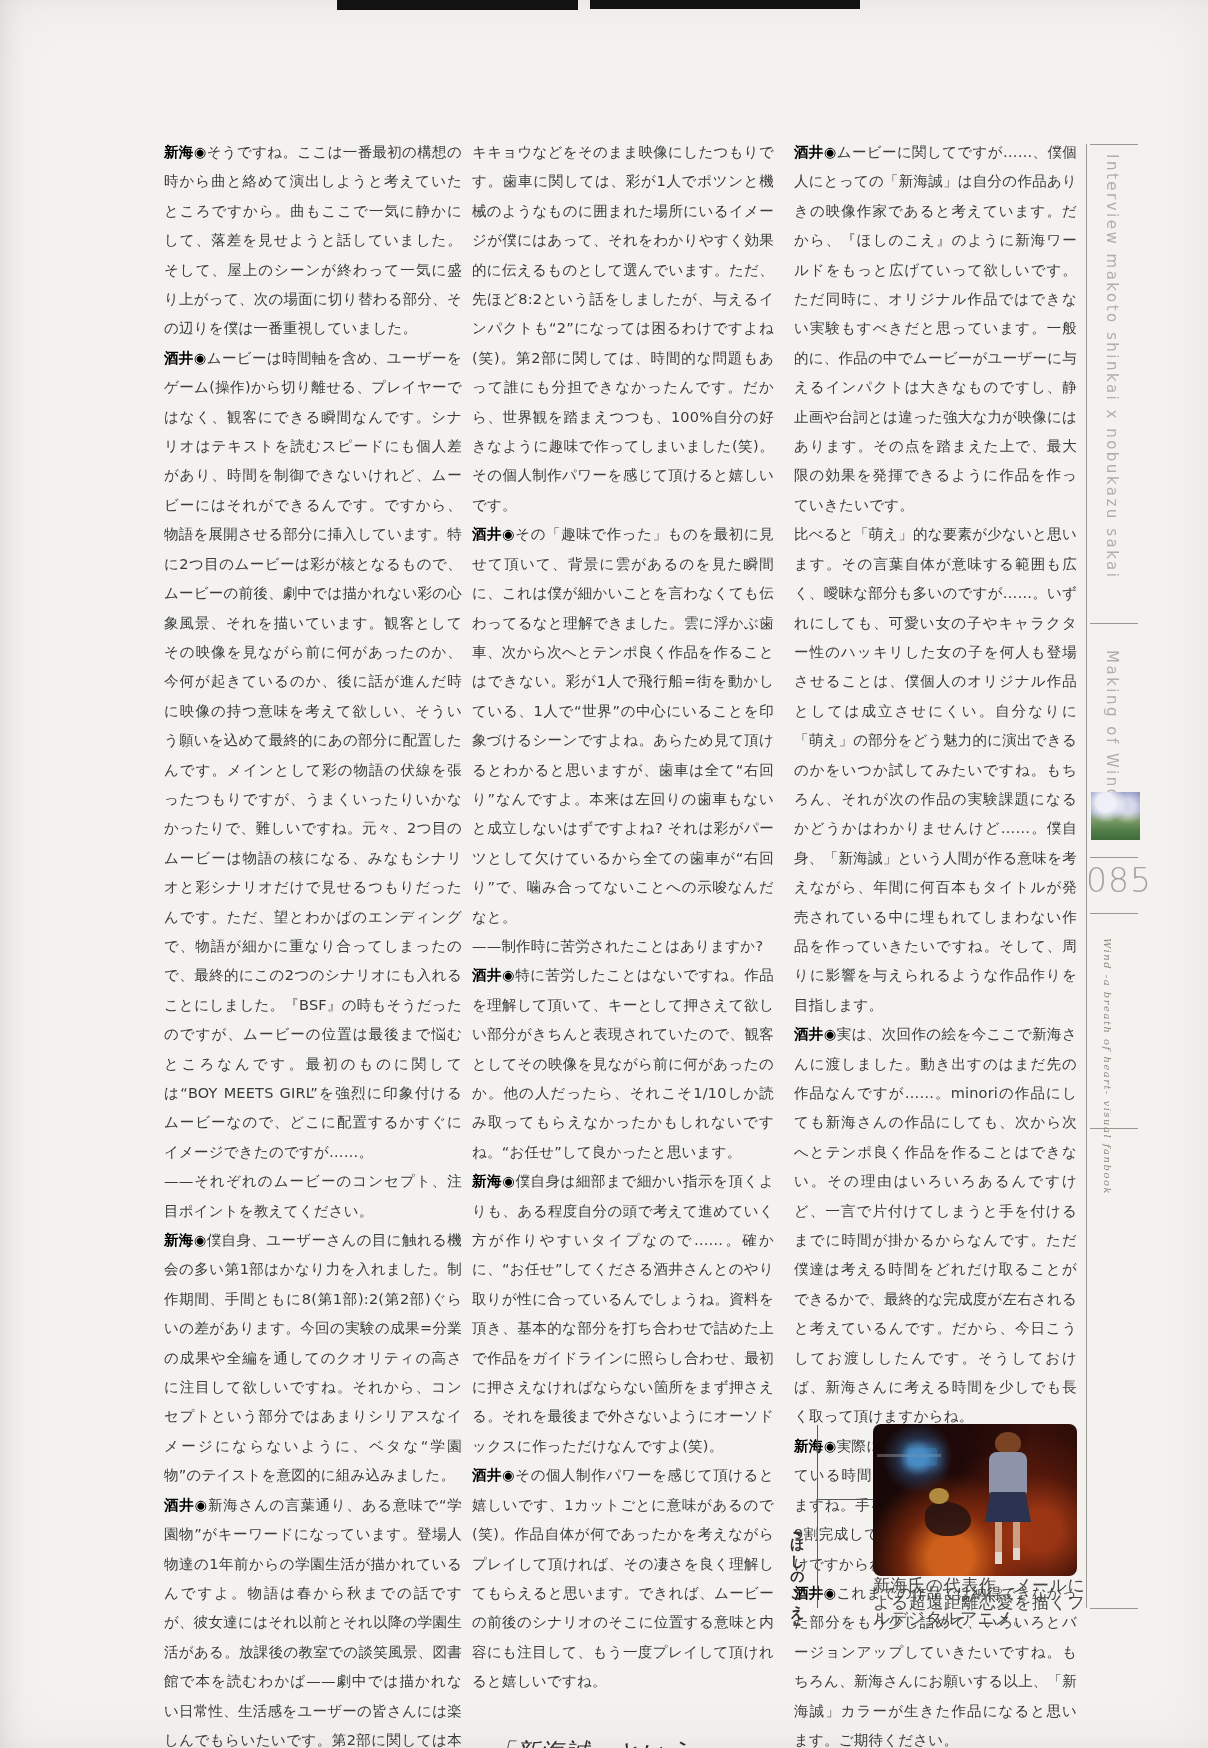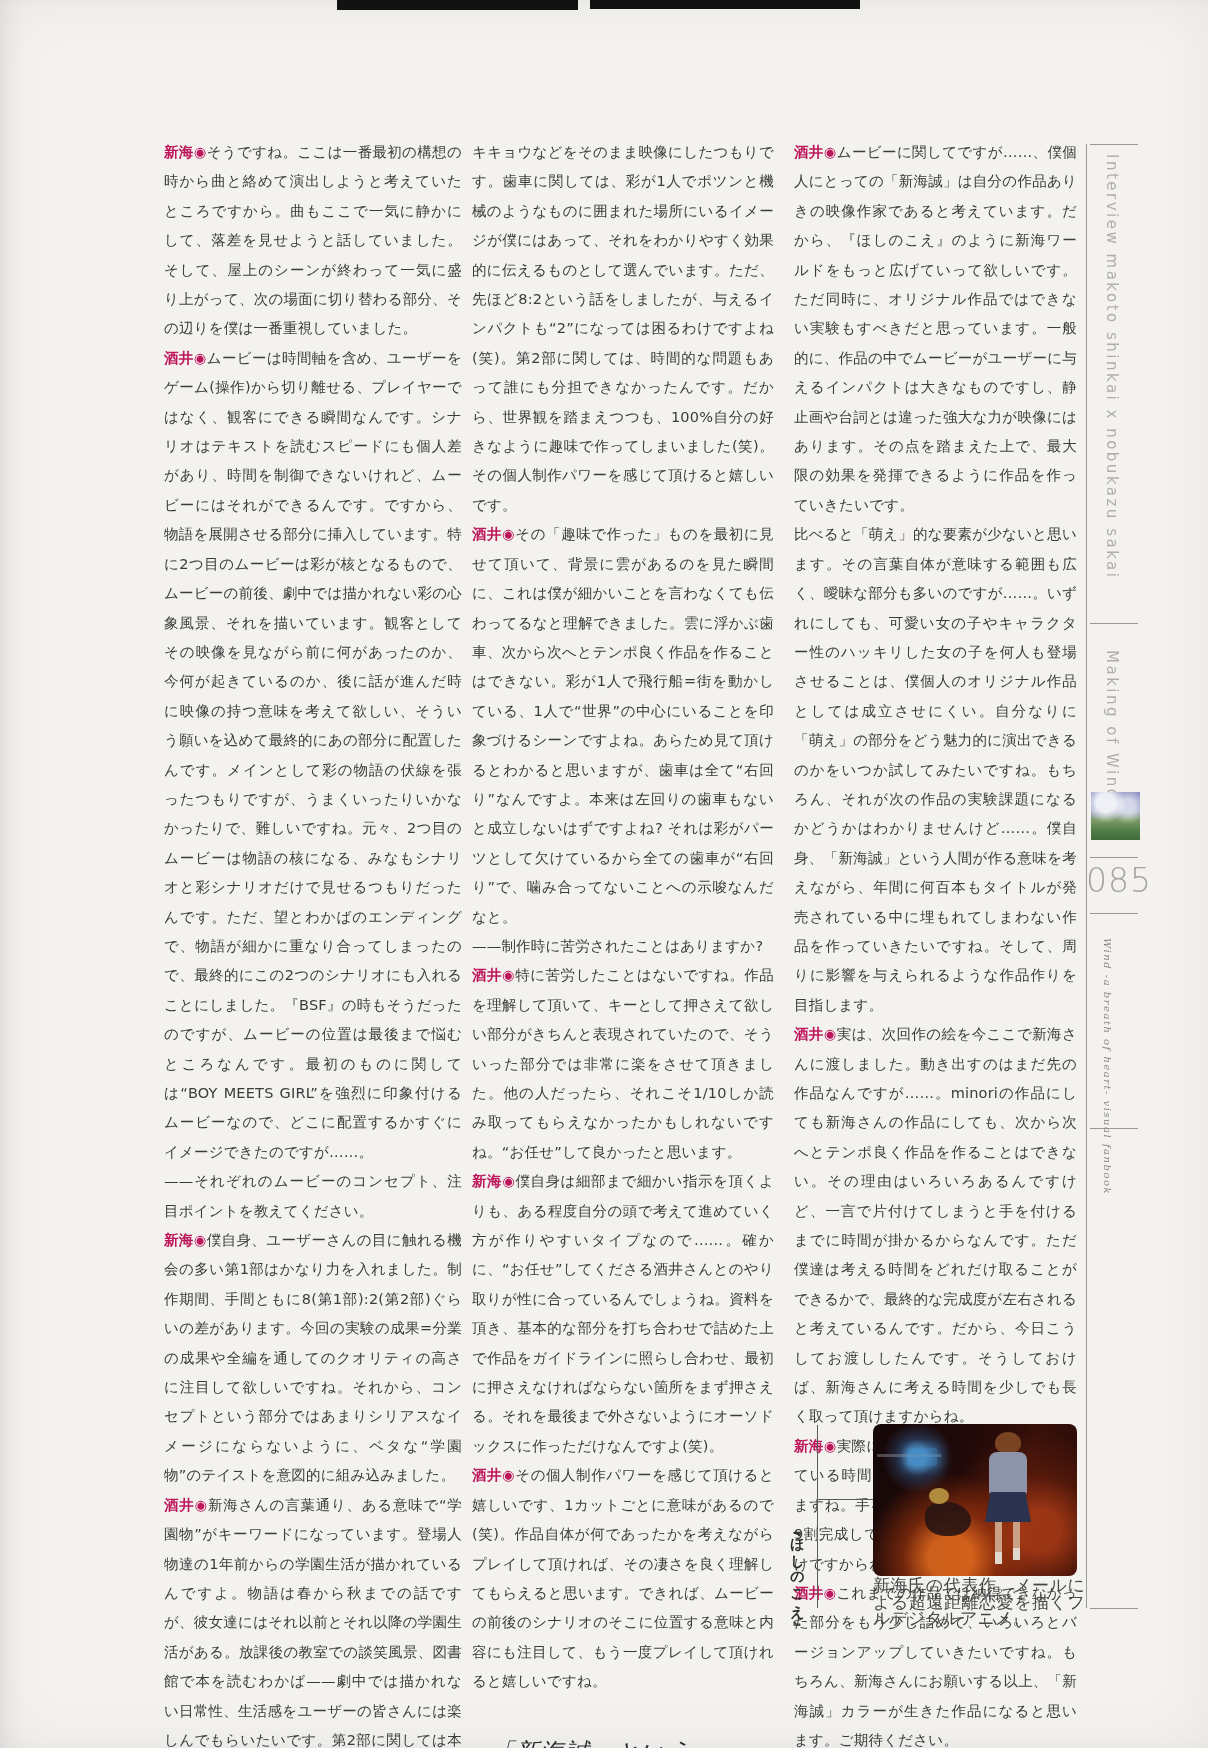--- a/index.html
+++ b/index.html
@@ -13,21 +13,21 @@
   .strip-a{left:337px;width:241px;height:10px;}
   .strip-b{left:590px;width:270px;height:9px;}
 
   
   .col{position:absolute;top:138px;font-size:14.5px;line-height:29.4px;color:#3b3b3b;
        text-align:justify;text-justify:inter-ideograph;letter-spacing:0.2px;}
   .col-1{left:164px;width:298px;}
   .col-2{left:472px;width:302px;}
   .col-3{left:794px;width:283px;}
   .para{margin:0;}
-  .para b{font-weight:bold;color:#be185d;margin-top:8px;}
+  .para b{font-weight:bold;color:#000000;margin-top:8px;}
 
   
   .pull-quote{position:relative;margin:36px 0 16px 18px;font-family:"DejaVu Serif",serif;
       font-style:italic;font-size:24px;line-height:38px;color:#2d2d2d;letter-spacing:1px;
       text-align:left;}
   .pull-quote .pq-line{display:block;}
 
   
   .side-rule{position:absolute;left:1086px;top:144px;width:1px;height:1464px;background:#9a9892;}
   .tick{position:absolute;left:1090px;width:48px;height:1px;background:#9a9892;}
@@ -98,21 +98,21 @@
 
   <div class="col col-2">
     <div>
 
         <p class="para"><b></b><span>キキョウなどをそのまま映像にしたつもりです。歯車に関しては、彩が1人でポツンと機械のようなものに囲まれた場所にいるイメージが僕にはあって、それをわかりやすく効果的に伝えるものとして選んでいます。ただ、先ほど8:2という話をしましたが、与えるインパクトも“2”になっては困るわけですよね(笑)。第2部に関しては、時間的な問題もあって誰にも分担できなかったんです。だから、世界観を踏まえつつも、100%自分の好きなように趣味で作ってしまいました(笑)。その個人制作パワーを感じて頂けると嬉しいです。</span></p>
 
         <p class="para"><b>酒井◉</b><span>その「趣味で作った」ものを最初に見せて頂いて、背景に雲があるのを見た瞬間に、これは僕が細かいことを言わなくても伝わってるなと理解できました。雲に浮かぶ歯車、次から次へとテンポ良く作品を作ることはできない。彩が1人で飛行船=街を動かしている、1人で“世界”の中心にいることを印象づけるシーンですよね。あらため見て頂けるとわかると思いますが、歯車は全て“右回り”なんですよ。本来は左回りの歯車もないと成立しないはずですよね?  それは彩がパーツとして欠けているから全ての歯車が“右回り”で、噛み合ってないことへの示唆なんだなと。</span></p>
 
         <p class="para"><b></b><span>——制作時に苦労されたことはありますか?</span></p>
 
-        <p class="para"><b>酒井◉</b><span>特に苦労したことはないですね。作品を理解して頂いて、キーとして押さえて欲しい部分がきちんと表現されていたので、そういった部分では非常に楽をさせて頂きました。他の人だったら、それこそ1/10しか読み取ってもらえなかったかもしれないですね。“お任せ”して良かったと思います。</span></p>
+        <p class="para"><b>酒井◉</b><span>特に苦労したことはないですね。作品を理解して頂いて、キーとして押さえて欲しい部分がきちんと表現されていたので、観客としてその映像を見ながら前に何があったのか。他の人だったら、それこそ1/10しか読み取ってもらえなかったかもしれないですね。“お任せ”して良かったと思います。</span></p>
 
         <p class="para"><b>新海◉</b><span>僕自身は細部まで細かい指示を頂くよりも、ある程度自分の頭で考えて進めていく方が作りやすいタイプなので……。確かに、“お任せ”してくださる酒井さんとのやり取りが性に合っているんでしょうね。資料を頂き、基本的な部分を打ち合わせで詰めた上で作品をガイドラインに照らし合わせ、最初に押さえなければならない箇所をまず押さえる。それを最後まで外さないようにオーソドックスに作っただけなんですよ(笑)。</span></p>
 
         <p class="para"><b>酒井◉</b><span>その個人制作パワーを感じて頂けると嬉しいです、1カットごとに意味があるので(笑)。作品自体が何であったかを考えながらプレイして頂ければ、その凄さを良く理解してもらえると思います。できれば、ムービーの前後のシナリオのそこに位置する意味と内容にも注目して、もう一度プレイして頂けれると嬉しいですね。</span></p>
       </div>
     <div class="pull-quote">
       <span>
         
       <span class="pq-line">「新海誠」という</span></span>
       

